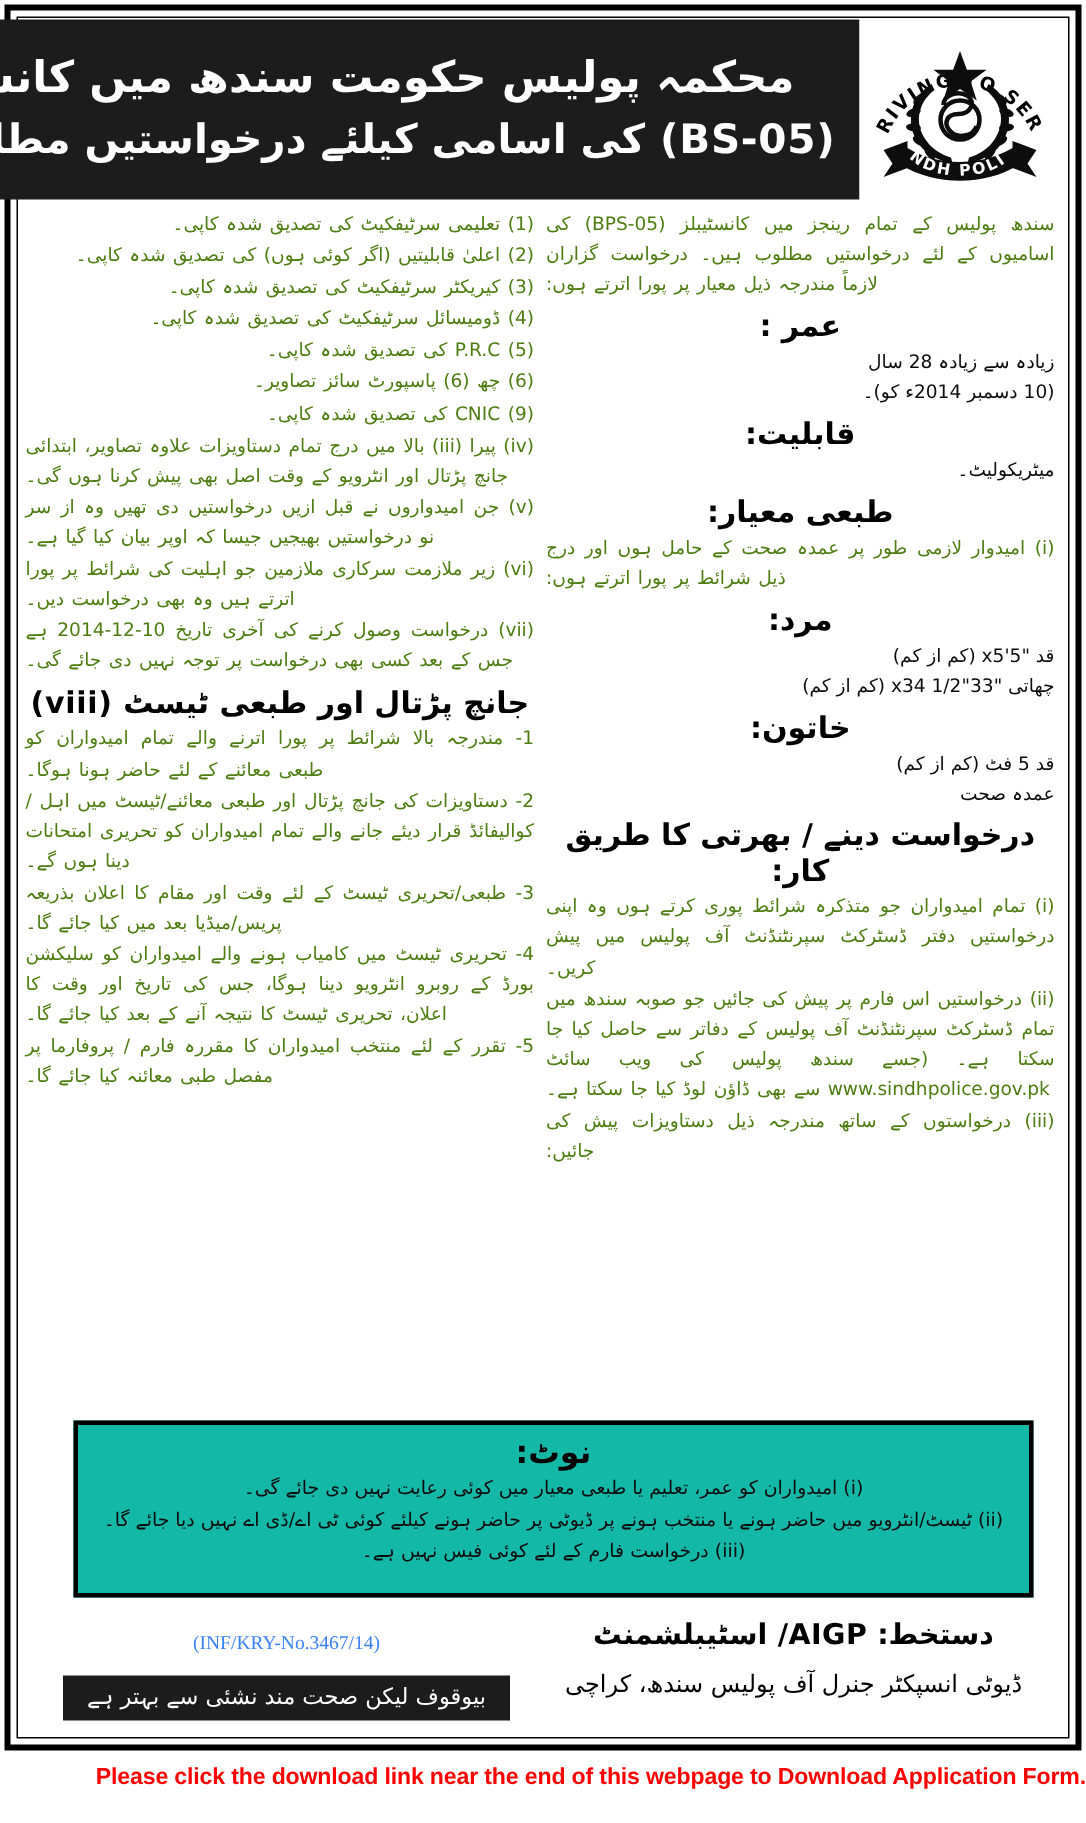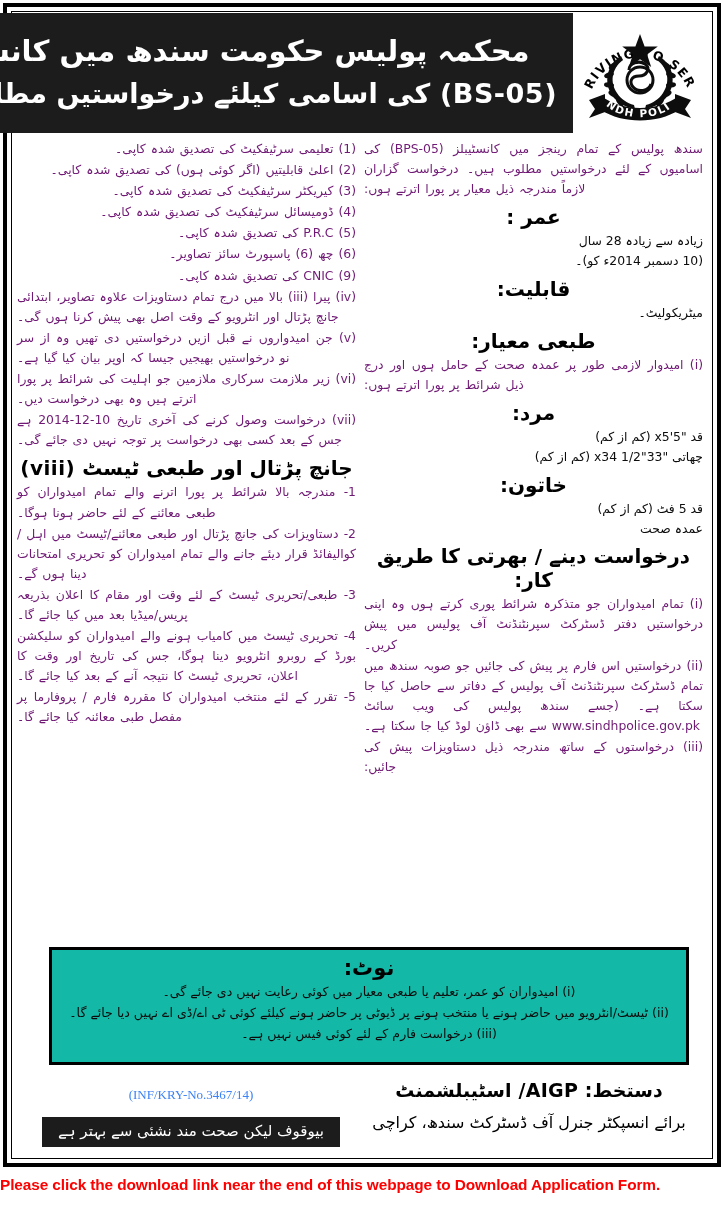--- a/index.html
+++ b/index.html
@@ -83,21 +83,21 @@
     flex: 1 1 50%;
     direction: rtl;
     text-align: right;
   }
   .col-left { width: 340px; }
   .col-right { width: 338px; }
 
   .para {
     font-size: 12.4px;
     line-height: 1.62;
-    color: #701a75;
+    color: #4d7c0f;
     margin: 0 0 1px 0;
     text-align: justify;
     text-align-last: left;
     word-spacing: 1px;
   }
   .para.rtl-last-right { text-align-last: right; }
 
   .heading {
     font-size: 20px;
     font-weight: bold;
@@ -185,21 +185,21 @@
     font-size: 15px;
     padding: 5px 16px 7px 16px;
     letter-spacing: 0.3px;
   }
 
   
   .download-note {
     position: absolute;
     left: 0; top: 1176px;
     width: 724px;
-    text-align: left;
+    text-align: right;
     color: #fe0000;
     font-size: 15.4px;
     font-weight: bold;
     font-family: "Liberation Sans", sans-serif;
     letter-spacing: -0.1px;
   }
 
   
   .ltr { direction: ltr; unicode-bidi: embed; display: inline-block; }
 </style>
@@ -322,21 +322,21 @@
     <div class="note-box">
       <div class="note-title">نوٹ:</div>
       <p class="note-line">(i) امیدواران کو عمر، تعلیم یا طبعی معیار میں کوئی رعایت نہیں دی جائے گی۔</p>
       <p class="note-line">(ii) ٹیسٹ/انٹرویو میں حاضر ہونے یا منتخب ہونے پر ڈیوٹی پر حاضر ہونے کیلئے کوئی ٹی اے/ڈی اے نہیں دیا جائے گا۔</p>
       <p class="note-line">(iii) درخواست فارم کے لئے کوئی فیس نہیں ہے۔</p>
     </div>
 
     <div class="footer">
       <div class="footer-right">
         <p class="sig-line1">دستخط: AIGP/ اسٹیبلشمنٹ</p>
-        <p class="sig-line2">برائے انسپکٹر جنرل آف ڈسٹرکٹ سندھ، کراچی</p>
+        <p class="sig-line2">ڈیوٹی انسپکٹر جنرل آف پولیس سندھ، کراچی</p>
       </div>
       <div class="footer-left">
         <p class="inf-no">(INF/KRY-No.3467/14)</p>
         <span class="slogan">بیوقوف لیکن صحت مند نشئی سے بہتر ہے</span>
       </div>
     </div>
 
   </div>
 
   <div class="download-note">Please click the download link near the end of this webpage to Download Application Form.</div>

